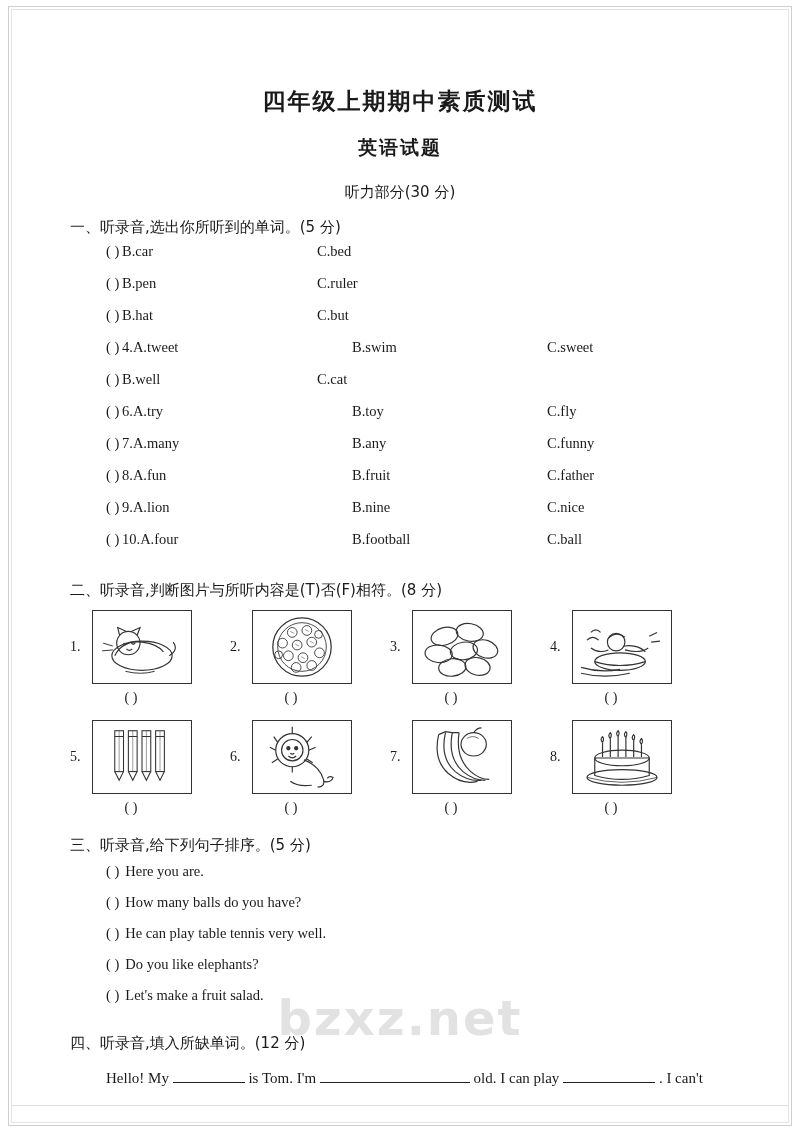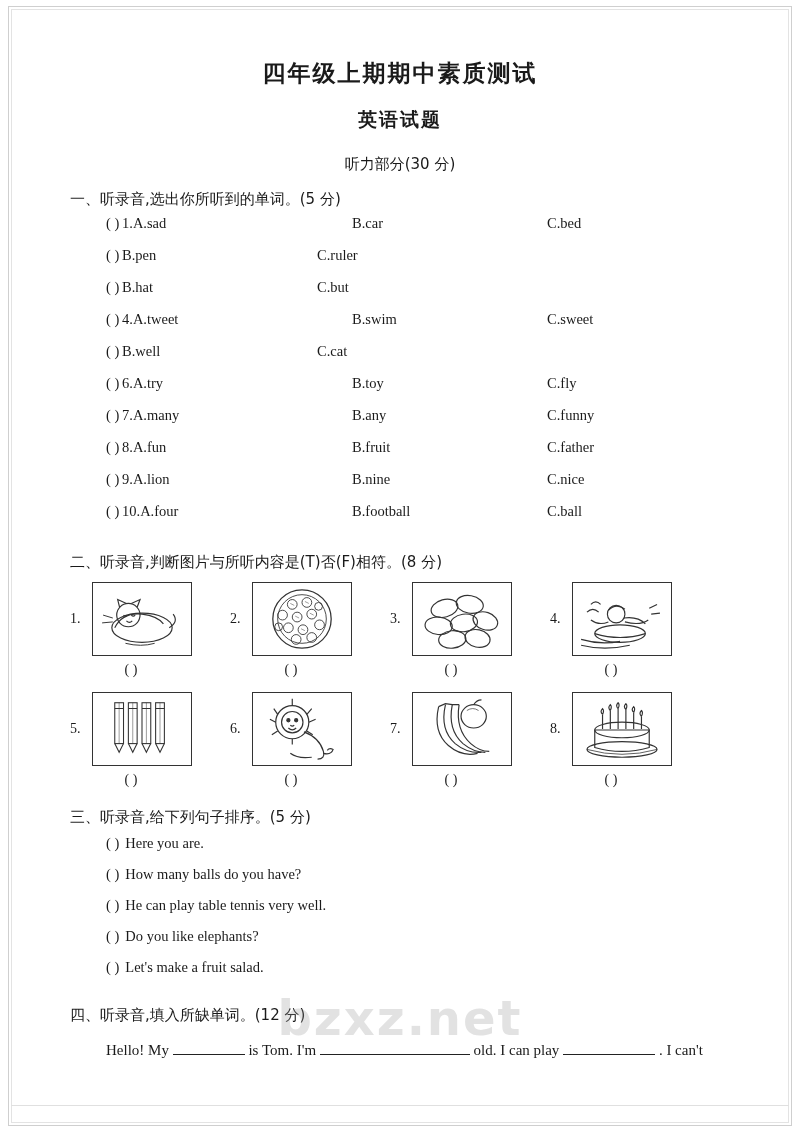--- a/index.html
+++ b/index.html
@@ -47,21 +47,21 @@
     box-sizing: border-box;
   }
 
   h1.doc-title {
     font-family: "DejaVu Sans", sans-serif;
     font-weight: bold;
     font-size: 23px;
     text-align: center;
     letter-spacing: 2px;
     margin: 0;
-    padding-top: 58px;
+    padding-top: 86px;
   }
   h2.doc-subtitle {
     font-family: Liberation Sans, sans-serif;
     font-weight: bold;
     font-size: 19px;
     text-align: center;
     letter-spacing: 2px;
     margin: 0;
     padding-top: 18px;
   }
@@ -193,21 +193,20 @@
 
     <h1 class="doc-title">四年级上期期中素质测试</h1>
     <h2 class="doc-subtitle">英语试题</h2>
     <div class="section-head">听力部分(30 分)</div>
 
     <div class="q-head">一、听录音,选出你所听到的单词。(5 分)</div>
 
     <div class="wordlist">
       <div class="wordrow">
         <span class="brk">(            )</span>
-        <span class="ca"><span>1.</span><span>A.sad</span></span>
         <span class="cb">B.car</span>
         <span class="cc">C.bed</span>
       </div>
       <div class="wordrow">
         <span class="brk">(            )</span>
         <span class="cb">B.pen</span>
         <span class="cc">C.ruler</span>
       </div>
       <div class="wordrow">
         <span class="brk">(            )</span>

